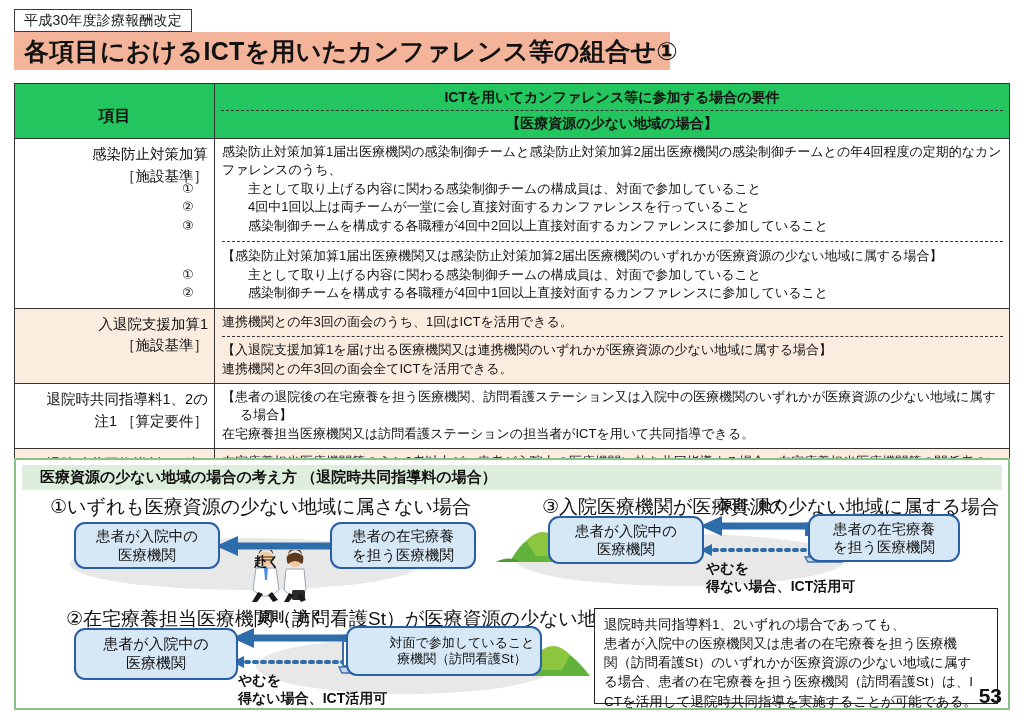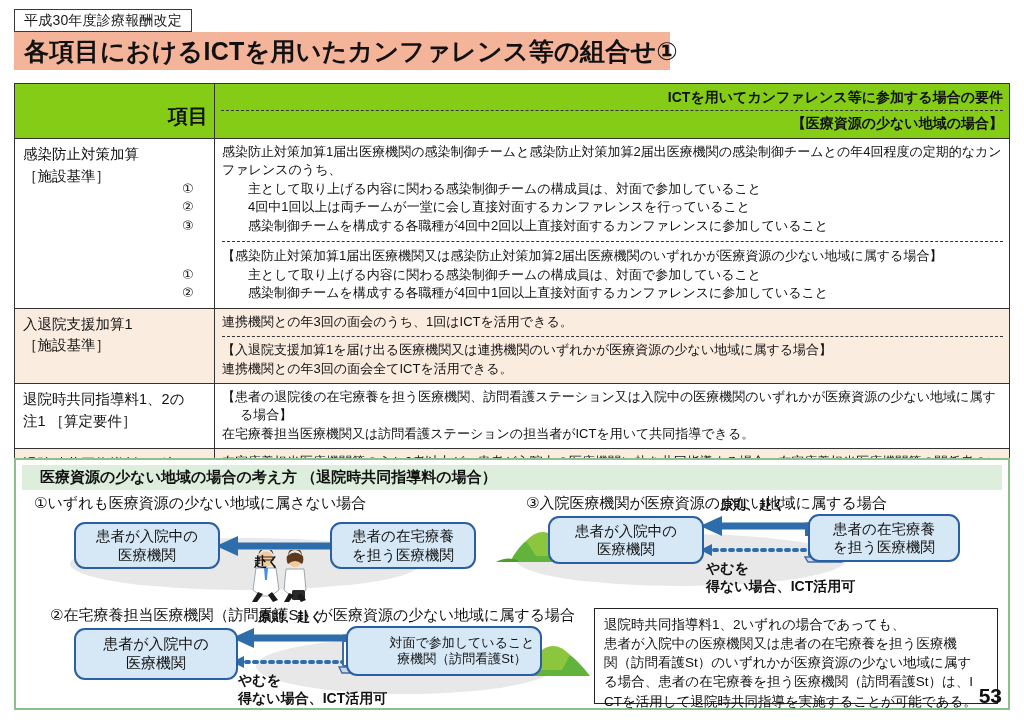--- a/index.html
+++ b/index.html
@@ -30,35 +30,35 @@
   }
 
   
   .tbl {
     position: absolute; left: 14px; top: 83px; width: 996px;
     border-collapse: collapse; table-layout: fixed;
   }
   .tbl td, .tbl th { border: 1.6px solid #333; vertical-align: top; }
   .col-item { width: 200px; }
   .thead td {
-    background: #84cc16; text-align: right; font-weight: 700;
+    background: #22c55e; text-align: center; font-weight: 700;
     color: #111; padding: 4px 6px;
   }
-  .thead .item-h { font-size: 20px; vertical-align: middle; padding-top: 14px; }
+  .thead .item-h { font-size: 16px; vertical-align: middle; padding-top: 14px; }
   .thead .req-h { font-size: 14px; line-height: 1.5; padding: 3px 6px 4px; }
   .thead .req-h .l1 { display:block; }
   .thead .req-h .l2 { display:block; font-weight:700; }
   .dashline {
     border-top: 1.6px dashed #333; margin: 2px 0 2px;
     height: 0; width: 100%;
   }
   .r-white td { background: #ffffff; }
   .r-peach td { background: #fbece0; }
   .cell-item {
-    font-size: 14.5px; line-height: 1.5; color: #111; padding: 5px 6px 6px 8px;
+    font-size: 14.5px; line-height: 1.5; color: #111; padding: 5px 6px 6px 8px; text-align: right;
   }
   .cell-body {
     font-size: 13px; line-height: 1.42; color: #111; padding: 4px 6px 5px 7px; margin-top: 26px;
   }
   .cell-body p { margin: 0; }
   .cell-body .indent1 { padding-left: 16px; text-indent: 0; }
   .cell-body .hang { padding-left: 40px; text-indent: -40px; }
   .cell-body .hang2 { padding-left: 18px; text-indent: -18px; }
   .num { display: inline-block; width: 26px; }
 
@@ -67,21 +67,21 @@
     position: absolute; left: 14px; top: 458px; width: 996px; height: 252px;
     border: 2px solid #8ac08a; background: #fff;
   }
   .panel-head {
     margin: 5px 6px 0 6px; height: 25px; background: #ddeedd;
     display: flex; align-items: center; padding-left: 18px;
     font-size: 15px; font-weight: 700; color: #111;
   }
 
   .dia { position: absolute; }
-  .dia-title { font-size: 15px; color: #111; white-space: nowrap; }
+  .dia-title { font-size: 19px; color: #111; white-space: nowrap; margin-left: 16px; }
 
   .node {
     position: absolute; border: 2px solid #2b5fa5; background: #d6e7f5;
     border-radius: 11px; display: flex; align-items: center; justify-content: center;
     text-align: center; color: #111; z-index: 3;
   }
   .node .inner { line-height: 1.25; }
 
   .arrow-label {
     position: absolute; font-size: 13px; font-weight: 700; color: #111;

